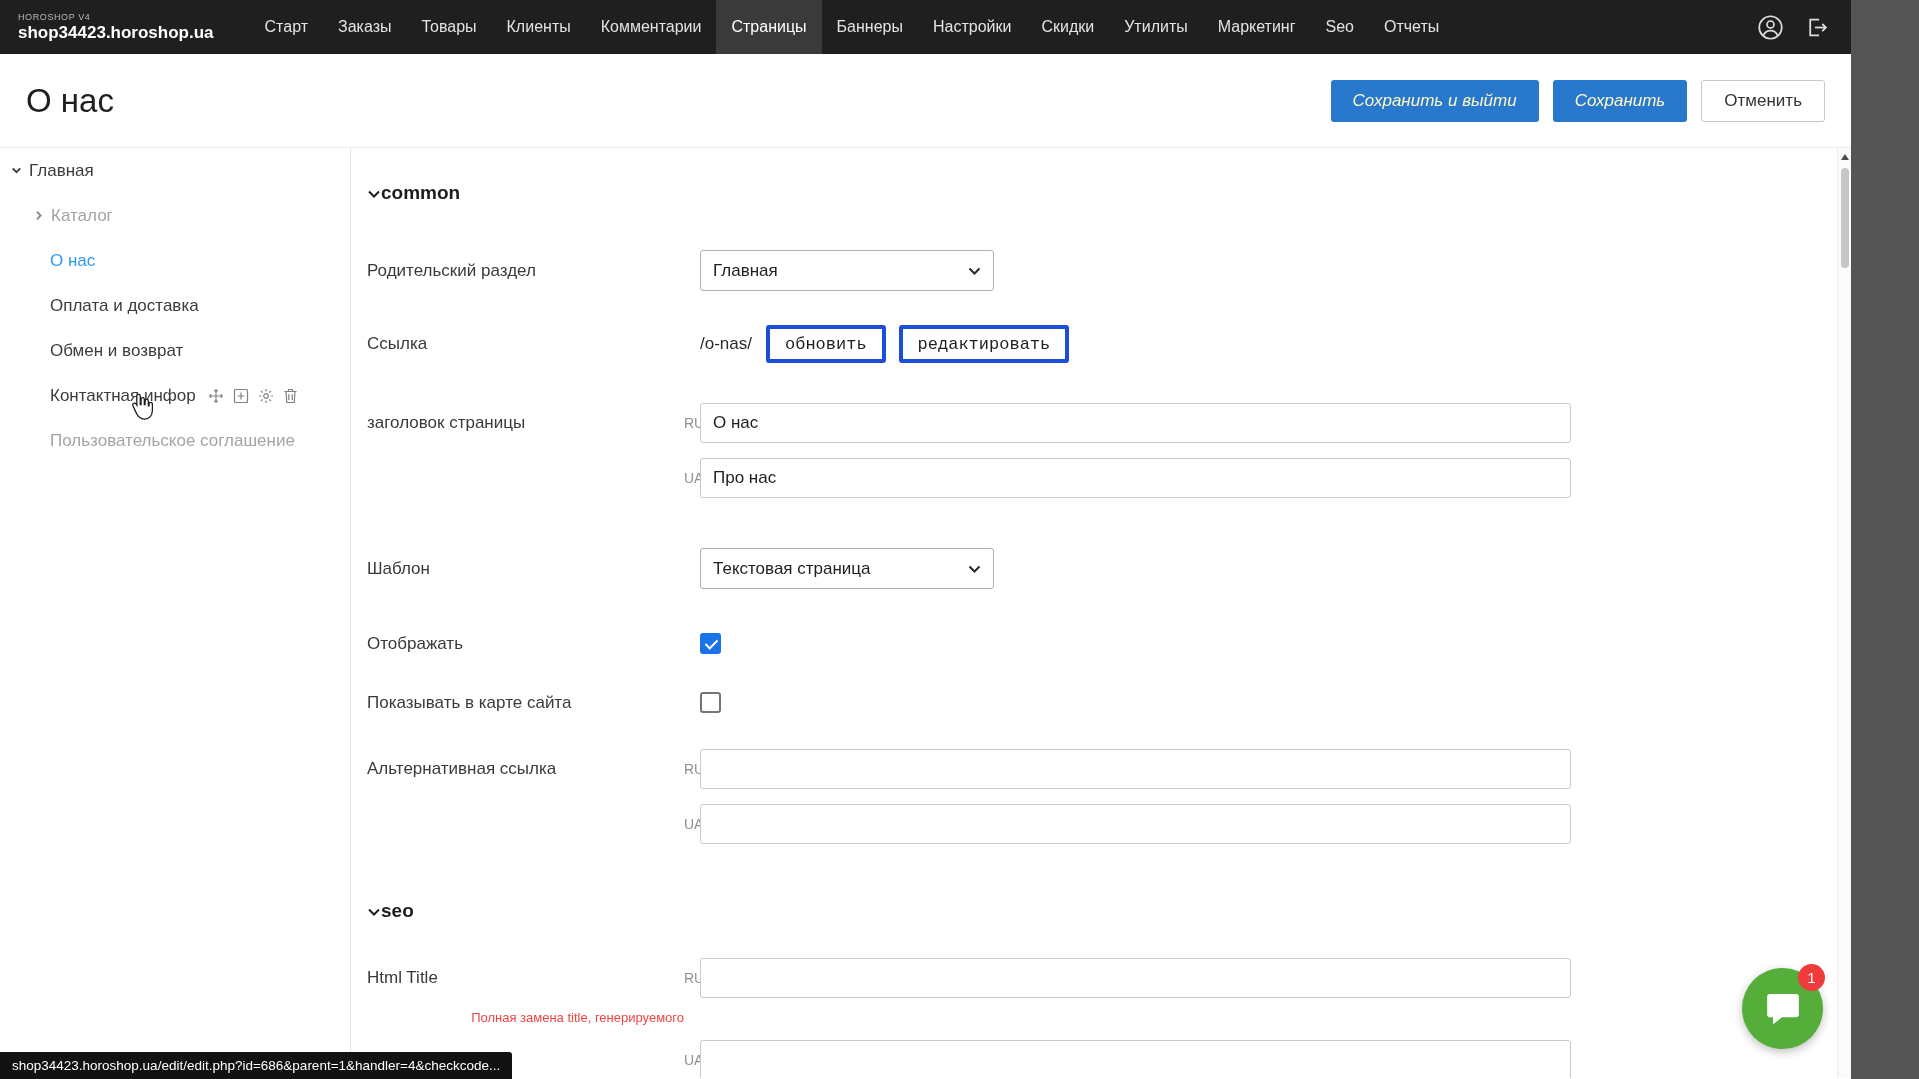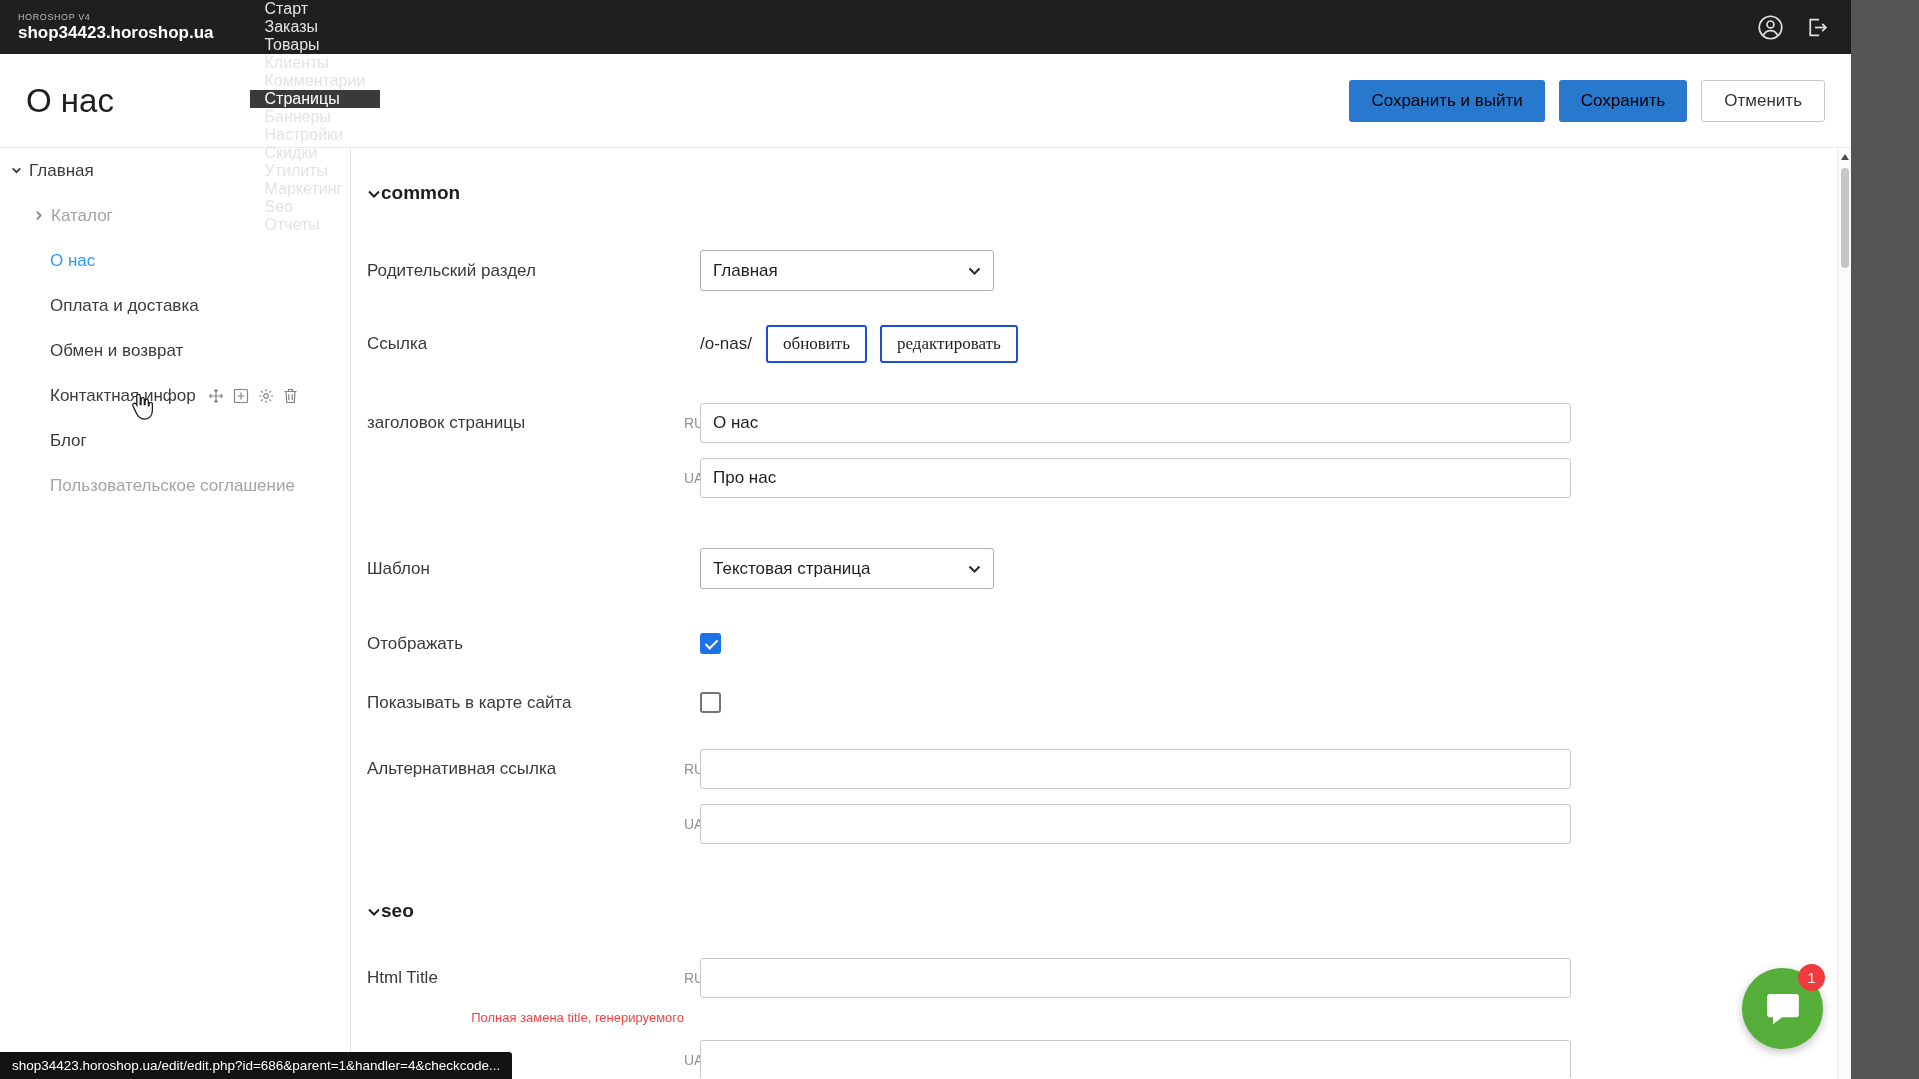--- a/index.html
+++ b/index.html
@@ -5,32 +5,32 @@
   * { box-sizing: border-box; }
   html,body { margin:0; padding:0; }
   body { font-family:"Liberation Sans", sans-serif; background:#555; }
   .page { width:1851px; height:1079px; position:relative; overflow:hidden; background:#fff; }
 
   
   .topbar { height:54px; background:#1f1f1f; display:flex; align-items:stretch; }
   .brand { margin-left:18px; margin-right:36px; display:flex; flex-direction:column; justify-content:center; cursor:pointer; }
   .brand-small { font-size:9px; color:#b9b9b9; letter-spacing:.6px; }
   .brand-main { font-size:17px; font-weight:bold; color:#fff; margin-top:1px; }
-  .nav { display:flex; align-items:stretch;flex-direction:column; }
+  .nav { display:flex; align-items:stretch; }
   .nav-item { padding:0 15px; display:flex; align-items:center; font-size:16px; color:#e3e3e3; cursor:pointer; white-space:nowrap; }
   .nav-item.active { background:#3a3a3a; color:#fff; }
   .top-icons { margin-left:auto; margin-right:22px; display:flex; align-items:center; gap:20px; }
   .top-icon { cursor:pointer; display:flex; }
 
   
   .pagehead { height:94px; display:flex; align-items:center; padding:0 26px; border-bottom:1px solid #ececec; background:#fff; }
   h1 { font-size:33px; font-weight:400; color:#1f1f1f; margin:0; }
   .actions { margin-left:auto; display:flex; gap:14px; }
   .btn { height:42px; border-radius:3px; font-size:17px; padding:0 22px; font-family:inherit; cursor:pointer; }
-  .btn.blue { background:#2878ce; border:none; color:#000000; }
+  .btn.blue { background:#2878ce; border:none; color:#fef9c3;font-style:italic; }
   .btn.ghost { background:#fff; border:1px solid #c8c8c8; color:#333; }
 
   
   .content { display:flex; height:930px; position:relative; }
 
   .sidebar { width:351px; border-right:1px solid #e4e4e4; flex:none; position:relative; }
   .tree-row { height:45px; display:flex; align-items:center; font-size:17px; color:#3c3c3c; cursor:pointer; }
   .tree-row .chev { display:flex; margin-right:6px; flex:none; }
   .lvl0 { padding-left:10px; }
   .lvl1 { padding-left:32px; }
@@ -46,21 +46,21 @@
   .section-common { margin-top:34px; }
   .section-seo { margin-top:56px; }
 
   .frow { display:flex; align-items:center; }
   .flabel { width:317px; font-size:17px; color:#3a3a3a; flex:none; }
   .lang { width:16px; font-size:14px; color:#8f8f8f; flex:none; }
   .tinput { width:871px; height:40px; border:1px solid #c9c9c9; border-radius:3px; font-size:17px; padding:0 12px; color:#1f1f1f; font-family:inherit; outline:none; }
   .select { width:294px; height:41px; border:1px solid #b0b0b0; border-radius:3px; display:flex; align-items:center; padding:0 12px; font-size:17px; color:#1f1f1f; cursor:pointer; margin-left:16px; background:#fff; }
   .select .sel-chev { margin-left:auto; display:flex; }
   .linkpath { font-size:17px; color:#2b2b2b; margin-left:16px; margin-right:14px; }
-  .mini-btn { height:38px; border:2px solid #1d4ed8; background:#fff; border-radius:3px; font-size:17px; padding:0 15px; margin-right:13px; font-family:Liberation Serif, serif; cursor:pointer; color:#1f1f1f; }
+  .mini-btn { height:38px; border:4px solid #1d4ed8; background:#fff; border-radius:3px; font-size:17px; padding:0 15px; margin-right:13px; font-family:Liberation Mono, monospace; cursor:pointer; color:#1f1f1f; }
   .checkbox { width:21px; height:21px; border:2px solid #757575; border-radius:3px; margin-left:16px; cursor:pointer; position:relative; background:#fff; }
   .checkbox.checked { background:#1a73e8; border-color:#1a73e8; }
   .checkbox.checked::after { content:""; position:absolute; left:6px; top:2px; width:5px; height:10px; border:solid #fff; border-width:0 2.5px 2.5px 0; transform:rotate(45deg); }
 
   .row-parent { margin-top:46px; }
   .row-link { margin-top:34px; }
   .row-title-ru { margin-top:40px; }
   .row-gap { margin-top:15px; }
   .row-template { margin-top:50px; }
   .row-display { margin-top:44px; }
@@ -182,23 +182,20 @@
                 <path d="M8 1v2.2M8 12.8V15M1 8h2.2M12.8 8H15M3 3l1.6 1.6M11.4 11.4L13 13M13 3l-1.6 1.6M4.6 11.4L3 13"></path>
               </svg>
           </span>
           <span class="row-icon">
             <svg width="15" height="16" viewBox="0 0 15 16" fill="none" stroke="#828282" stroke-width="1.2">
                 <path d="M1.5 3.5h12M5.5 3.5v-2h4v2M3 3.5l.8 11h7.4l.8-11M5.8 6.2v5.8M9.2 6.2v5.8"></path>
               </svg>
           </span>
         </span>
       </div>
-      <div class="tree-row lvl2">
-        <span>Блог</span>
-      </div>
       <div class="tree-row lvl2 muted">
         <span>Пользовательское соглашение</span>
       </div>
       <span class="cursor-hand">
         <svg width="28" height="30" viewBox="0 0 24 26">
             <path d="M9 2c.8 0 1.5.7 1.5 1.5V11h.7V6.2c0-.8.6-1.4 1.4-1.4.8 0 1.4.6 1.4 1.4V11h.7V7.8c0-.8.6-1.4 1.4-1.4s1.4.6 1.4 1.4V12h.6v-1.7c0-.8.6-1.4 1.4-1.4.8 0 1.5.6 1.5 1.4v5.7c0 4.2-2.6 7.5-6.8 7.5-3.8 0-5.6-1.6-7.1-5.2L4.1 12c-.4-.9 0-1.9.9-2.2.7-.3 1.5 0 1.9.6l.6 1V3.5C7.5 2.7 8.2 2 9 2z" fill="#fff" stroke="#1a1a1a" stroke-width="1.1"></path>
           </svg>
       </span>
     </div>
 

